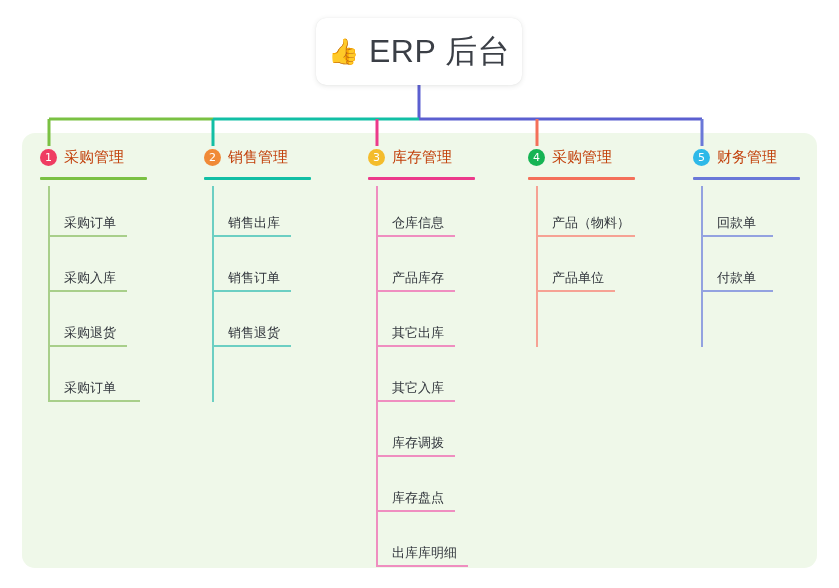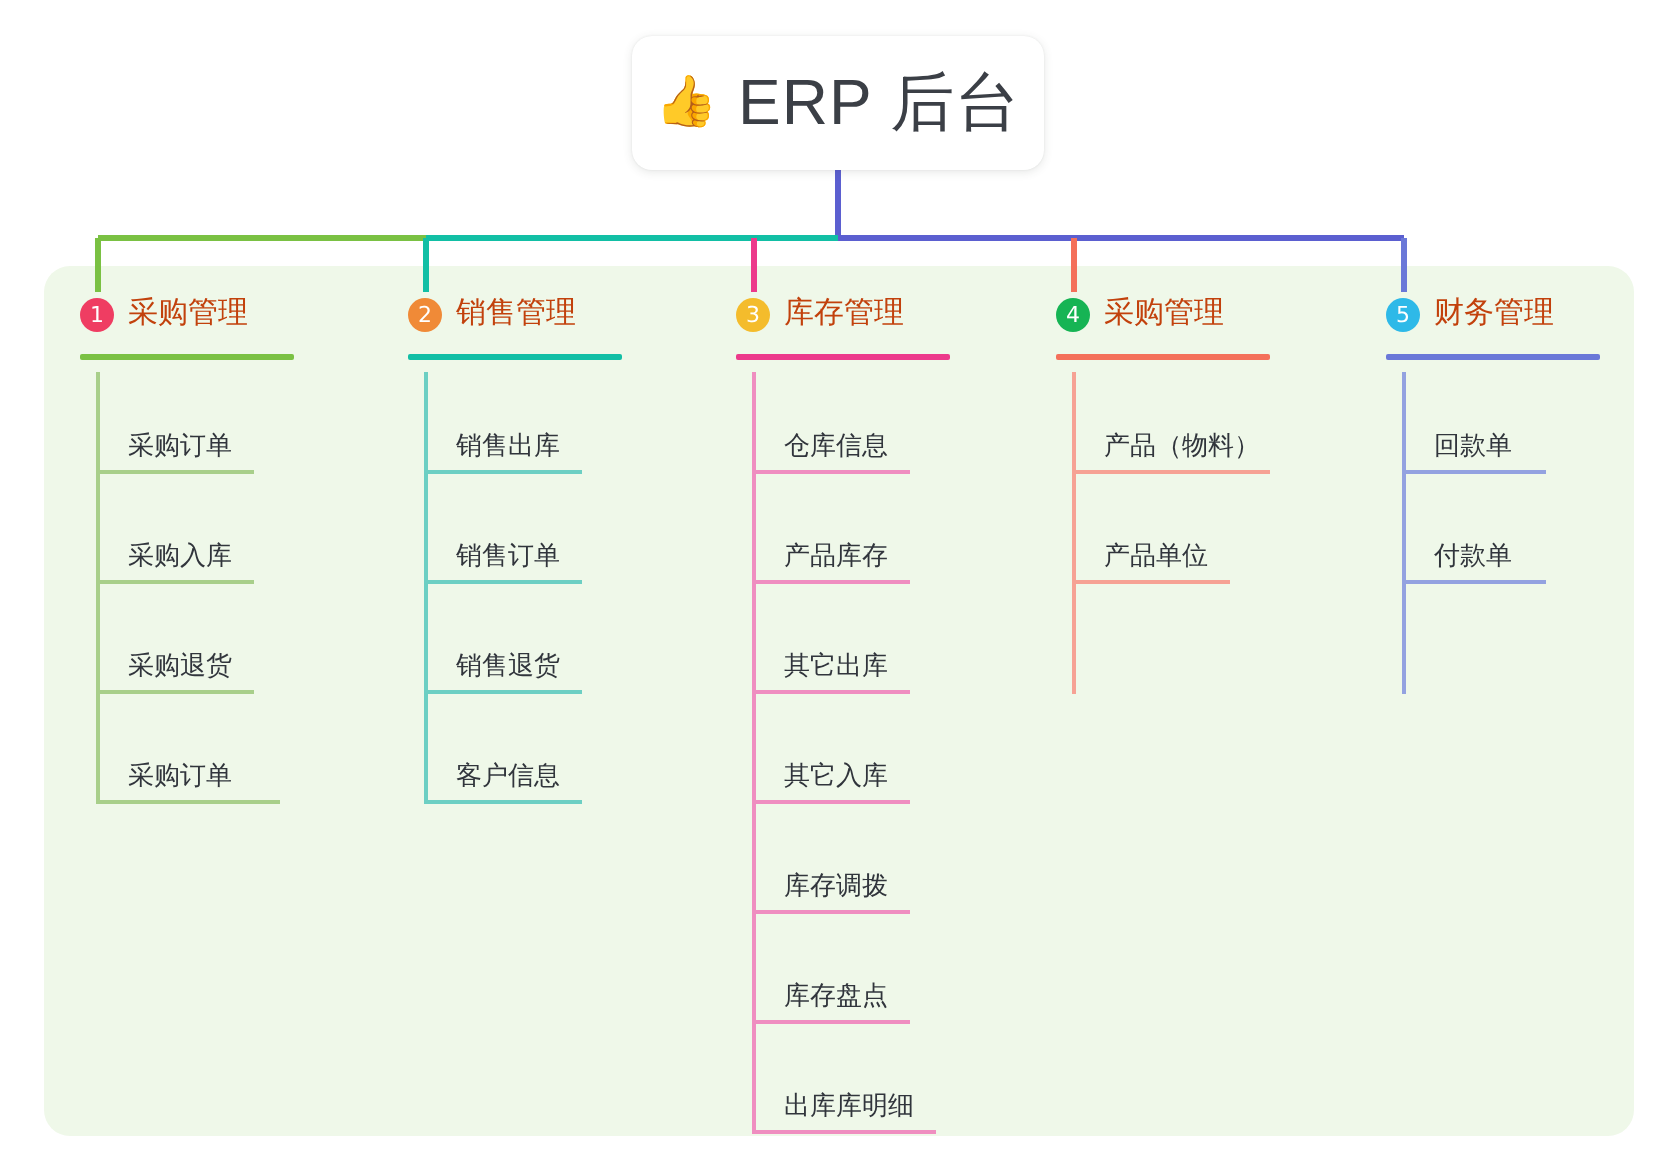--- a/index.html
+++ b/index.html
@@ -204,24 +204,20 @@
             <div class="item-rule" style="width: 79px; background: rgb(108, 207, 195);"></div>
           </div>
           <div class="item">
             <span class="item-label">销售订单</span>
             <div class="item-rule" style="width: 79px; background: rgb(108, 207, 195);"></div>
           </div>
           <div class="item">
             <span class="item-label">销售退货</span>
             <div class="item-rule" style="width: 79px; background: rgb(108, 207, 195);"></div>
           </div>
-          <div class="item">
-            <span class="item-label">客户信息</span>
-            <div class="item-rule" style="width: 79px; background: rgb(108, 207, 195);"></div>
-          </div>
         </div>
       </div>
       <div class="column" style="left: 368px;">
         <div class="col-head">
           <span class="badge" style="background: rgb(244, 188, 44);">3</span>
           <span class="col-title">库存管理</span>
           <div class="head-rule" style="width: 107px; background: rgb(236, 58, 139);"></div>
         </div>
         <div class="items">
           <div class="stem" style="background: rgb(239, 142, 192); height: 381px;"></div>

